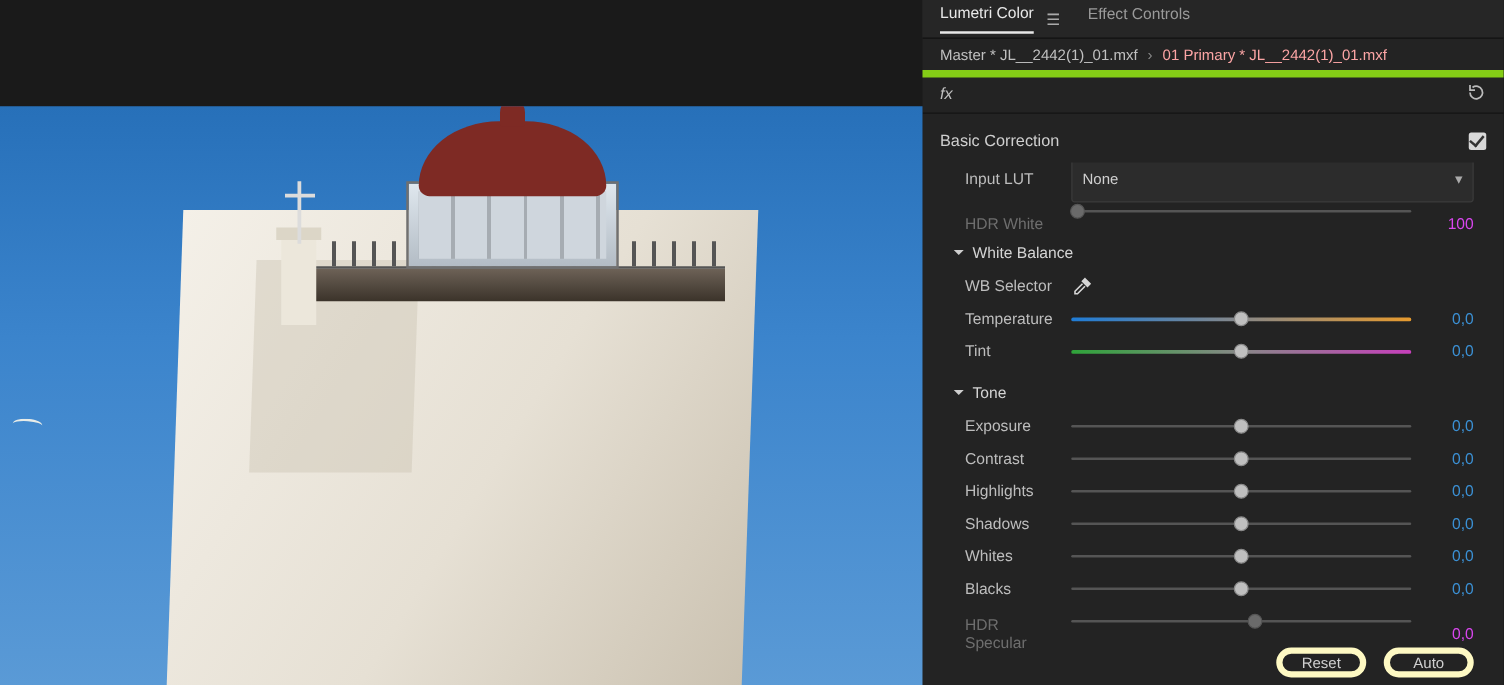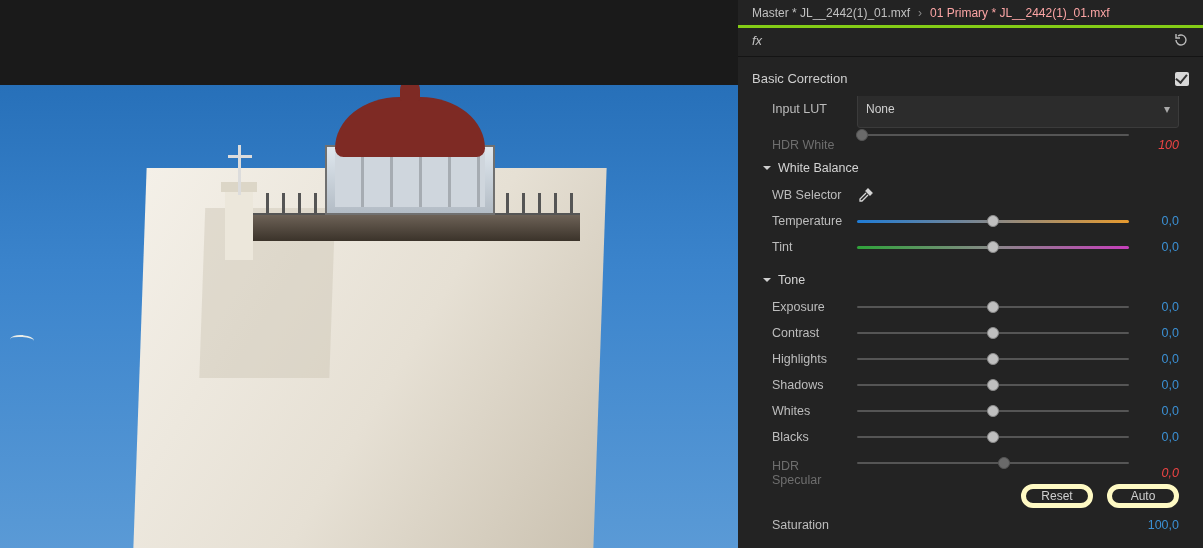--- a/index.html
+++ b/index.html
@@ -23,39 +23,39 @@
   .antenna{position:absolute;left:238px;top:60px;width:3px;height:50px;background:#dcdcdc;}
   .antenna::before{content:"";position:absolute;top:10px;left:-10px;width:24px;height:3px;background:#dcdcdc;}
   .bird{position:absolute;left:10px;top:250px;width:24px;height:10px;border-top:2px solid #e8ece8;border-radius:50%;transform:rotate(4deg);}
 
   
   .panel { flex:1; background:#232323; display:flex; flex-direction:column; font-size:12.5px; color:#c9c9c9; }
   .tabs { display:flex; align-items:center; height:34px; padding:0 14px; gap:22px; border-bottom:1px solid #111; background:#262626;}
   .tab { color:#9a9a9a; padding-bottom:8px; cursor:pointer;}
   .tab.active { color:#e8e8e8; border-bottom:2px solid #e8e8e8; }
   .tabmenu { color:#aaa; margin-left:-12px; cursor:pointer; }
-  .crumbs { padding:6px 14px 5px; font-size:12px; border-bottom:3px solid #84cc16; display:flex; align-items:center; gap:8px;}
+  .crumbs { padding:6px 14px 5px; font-size:12px; border-bottom:6px solid #84cc16; display:flex; align-items:center; gap:8px;}
   .crumbs .master{color:#c0c0c0;}
   .crumbs .chev{color:#888;}
   .crumbs .clip{color:#fca5a5;}
   .fxrow { display:flex; align-items:center; justify-content:space-between; padding:4px 14px 8px; border-bottom:1px solid #141414;}
   .fxrow .fx{ font-style:italic; color:#c0c0c0; font-size:13px;}
   .resetfx{width:16px;height:16px;color:#bbb;cursor:pointer;}
   .section-hd { display:flex; align-items:center; justify-content:space-between; padding:14px 14px 10px; }
   .section-hd .title{color:#cfcfcf; font-size:13px;}
   .check{width:14px;height:14px;background:#d8d8d8;border-radius:2px;position:relative;}
   .check::after{content:"";position:absolute;left:3px;top:0px;width:5px;height:9px;border:solid #333;border-width:0 2px 2px 0;transform:rotate(40deg);}
   .body{padding:0 24px 10px; overflow:hidden;}
   .row{display:flex;align-items:center;height:26px;gap:10px;}
   .row .label{width:85px;color:#bdbdbd;font-size:12.5px;flex:none;}
   .row .label.sub{padding-left:10px;}
   .row.dim .label,.row.dim .val{color:#6e6e6e;margin-top:20px;}
   .row .control{flex:1;display:flex;align-items:center;}
   .row .val{width:40px;text-align:right;color:#3b90d4;font-size:12.5px;flex:none;}
-  .row.dim .val{color:#ef4444;font-style:italic;}
+  .row.dim .val{color:#d946ef;}
   .dd{flex:1;height:37px;background:#2c2c2c;border:1px solid #3b3b3b;border-radius:3px;display:flex;align-items:center;justify-content:space-between;padding:0 8px;color:#d0d0d0;font-size:12px;cursor:pointer;}
   .dd .chev{color:#aaa;}
   .grouphdr{display:flex;align-items:center;gap:6px;height:28px;margin-top:6px;color:#d4d4d4;}
   .disc{width:10px;height:10px;display:inline-block;}
   .disc svg{display:block;}
   .eyedrop{width:18px;height:18px;color:#d6d6d6;cursor:pointer;}
   .slider{position:relative;flex:1;height:18px;}
   .track{position:absolute;top:8px;left:0;right:0;height:2px;background:#555;border-radius:2px;}
   .track.temp{background:linear-gradient(90deg,#1f7cd6 0%, #888 50%, #e69a2e 100%);height:3px;}
   .track.tint{background:linear-gradient(90deg,#2fa33a 0%, #888 50%, #c63fbb 100%);height:3px;}
@@ -80,20 +80,25 @@
           <div class="glass"></div>
         </div>
       <div class="drum"></div>
       <div class="dome"></div>
       <div class="finial"></div>
       <div class="bird"></div>
     </div>
   </div>
 
   <div class="panel">
+    <div class="tabs">
+      <span class="tab active">Lumetri Color</span>
+      <span class="tabmenu">☰</span>
+      <span class="tab">Effect Controls</span>
+    </div>
 
     <div class="crumbs">
       <span class="master">Master * JL__2442(1)_01.mxf</span>
       <span class="chev">›</span>
       <span class="clip">01 Primary * JL__2442(1)_01.mxf</span>
     </div>
 
     <div class="fxrow">
       <span class="fx">fx</span>
       <span class="resetfx">

